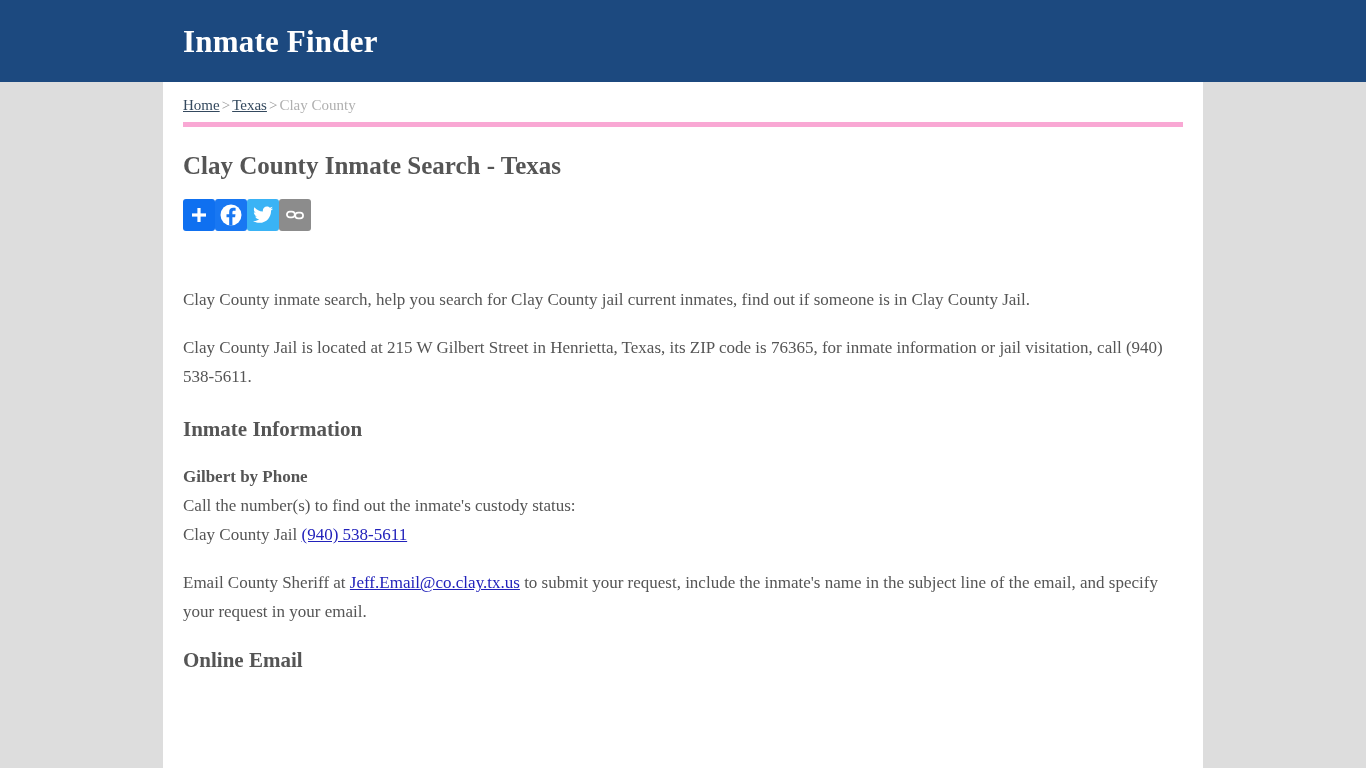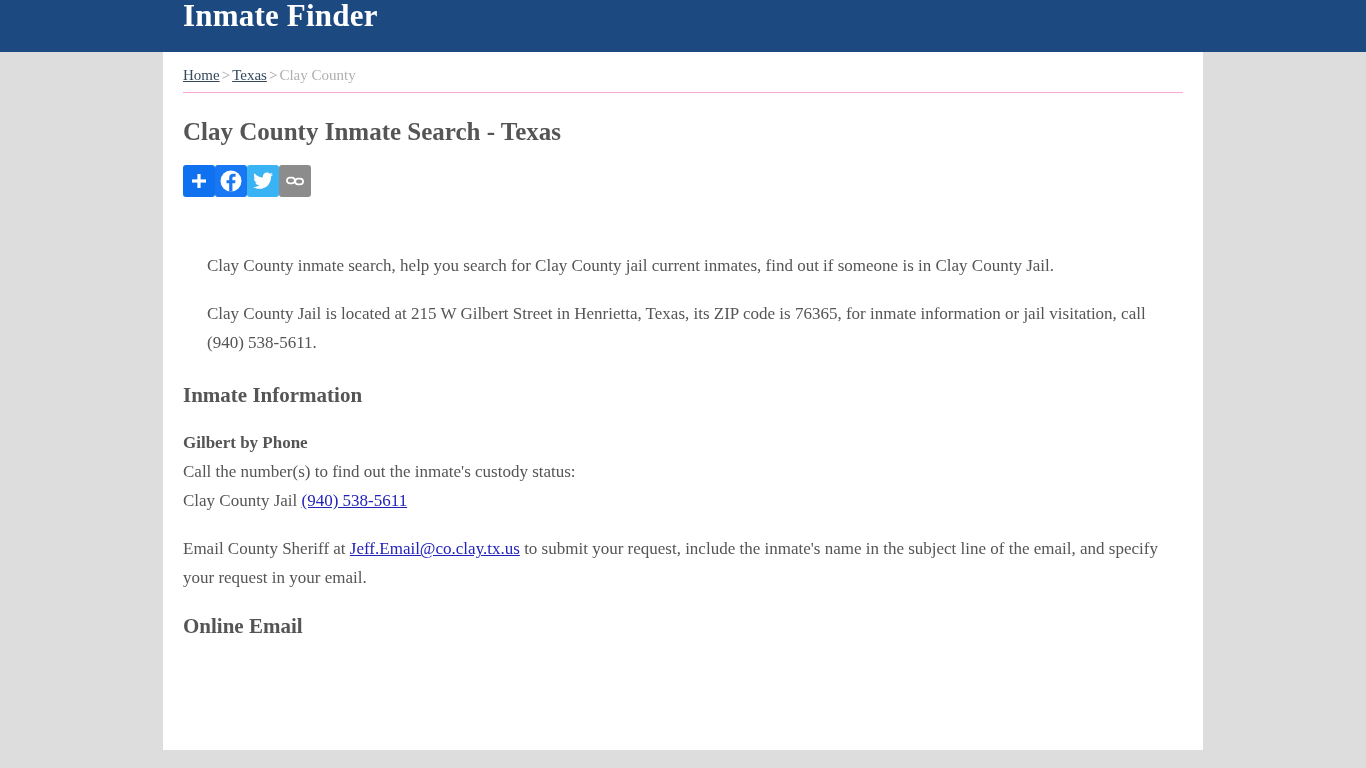--- a/index.html
+++ b/index.html
@@ -11,23 +11,24 @@
     width: 1366px;
     height: 768px;
     overflow: hidden;
     background: #dddddd;
     font-family: "Liberation Serif", "DejaVu Serif", serif;
   }
 
   
   .site-header {
     background: #1c497f;
-    height: 52px;
+    height: 82px;
     width: 100%;
     display: flex;
+    align-items: center;
     box-sizing: border-box;
   }
   .site-title {
     color: #ffffff;
     font-size: 31px;
     font-weight: bold;
     font-family: "Liberation Serif", "DejaVu Serif", serif;
     letter-spacing: 0.2px;
     margin-left: 183px;
     line-height: 1;
@@ -50,21 +51,21 @@
     height: 698px;
     overflow: hidden;
   }
 
   
   .breadcrumb {
     padding-top: 15px;
     padding-bottom: 8px;
     font-size: 15px;
     color: #aaaaaa;
-    border-bottom: 1px solid #f9a8d4;
+    border-bottom: 5px solid #f9a8d4;
     font-family: "Liberation Serif", "DejaVu Serif", serif;
     white-space: nowrap;
   }
   .breadcrumb a {
     color: #34495e;
     text-decoration: underline;
   }
   .breadcrumb .sep {
     color: #999999;
     padding: 0 2px;
@@ -108,21 +109,21 @@
 
   
   .body-copy {
     font-size: 17px;
     line-height: 29px;
     color: #555555;
     margin: 0;
     font-family: "Liberation Serif", "DejaVu Serif", serif;
   }
   .spacer-after-share { height: 54px; }
-  .para { margin-top: 0; margin-bottom: 19px; margin-left: 24px; }
+  .para { margin-top: 0; margin-bottom: 19px; }
 
   .section-head {
     font-size: 21px;
     font-weight: bold;
     color: #555555;
     margin: 26px 0 20px 0;
     font-family: "Liberation Serif", "DejaVu Serif", serif;
     line-height: 1.2;
   }
   .sub-head {

